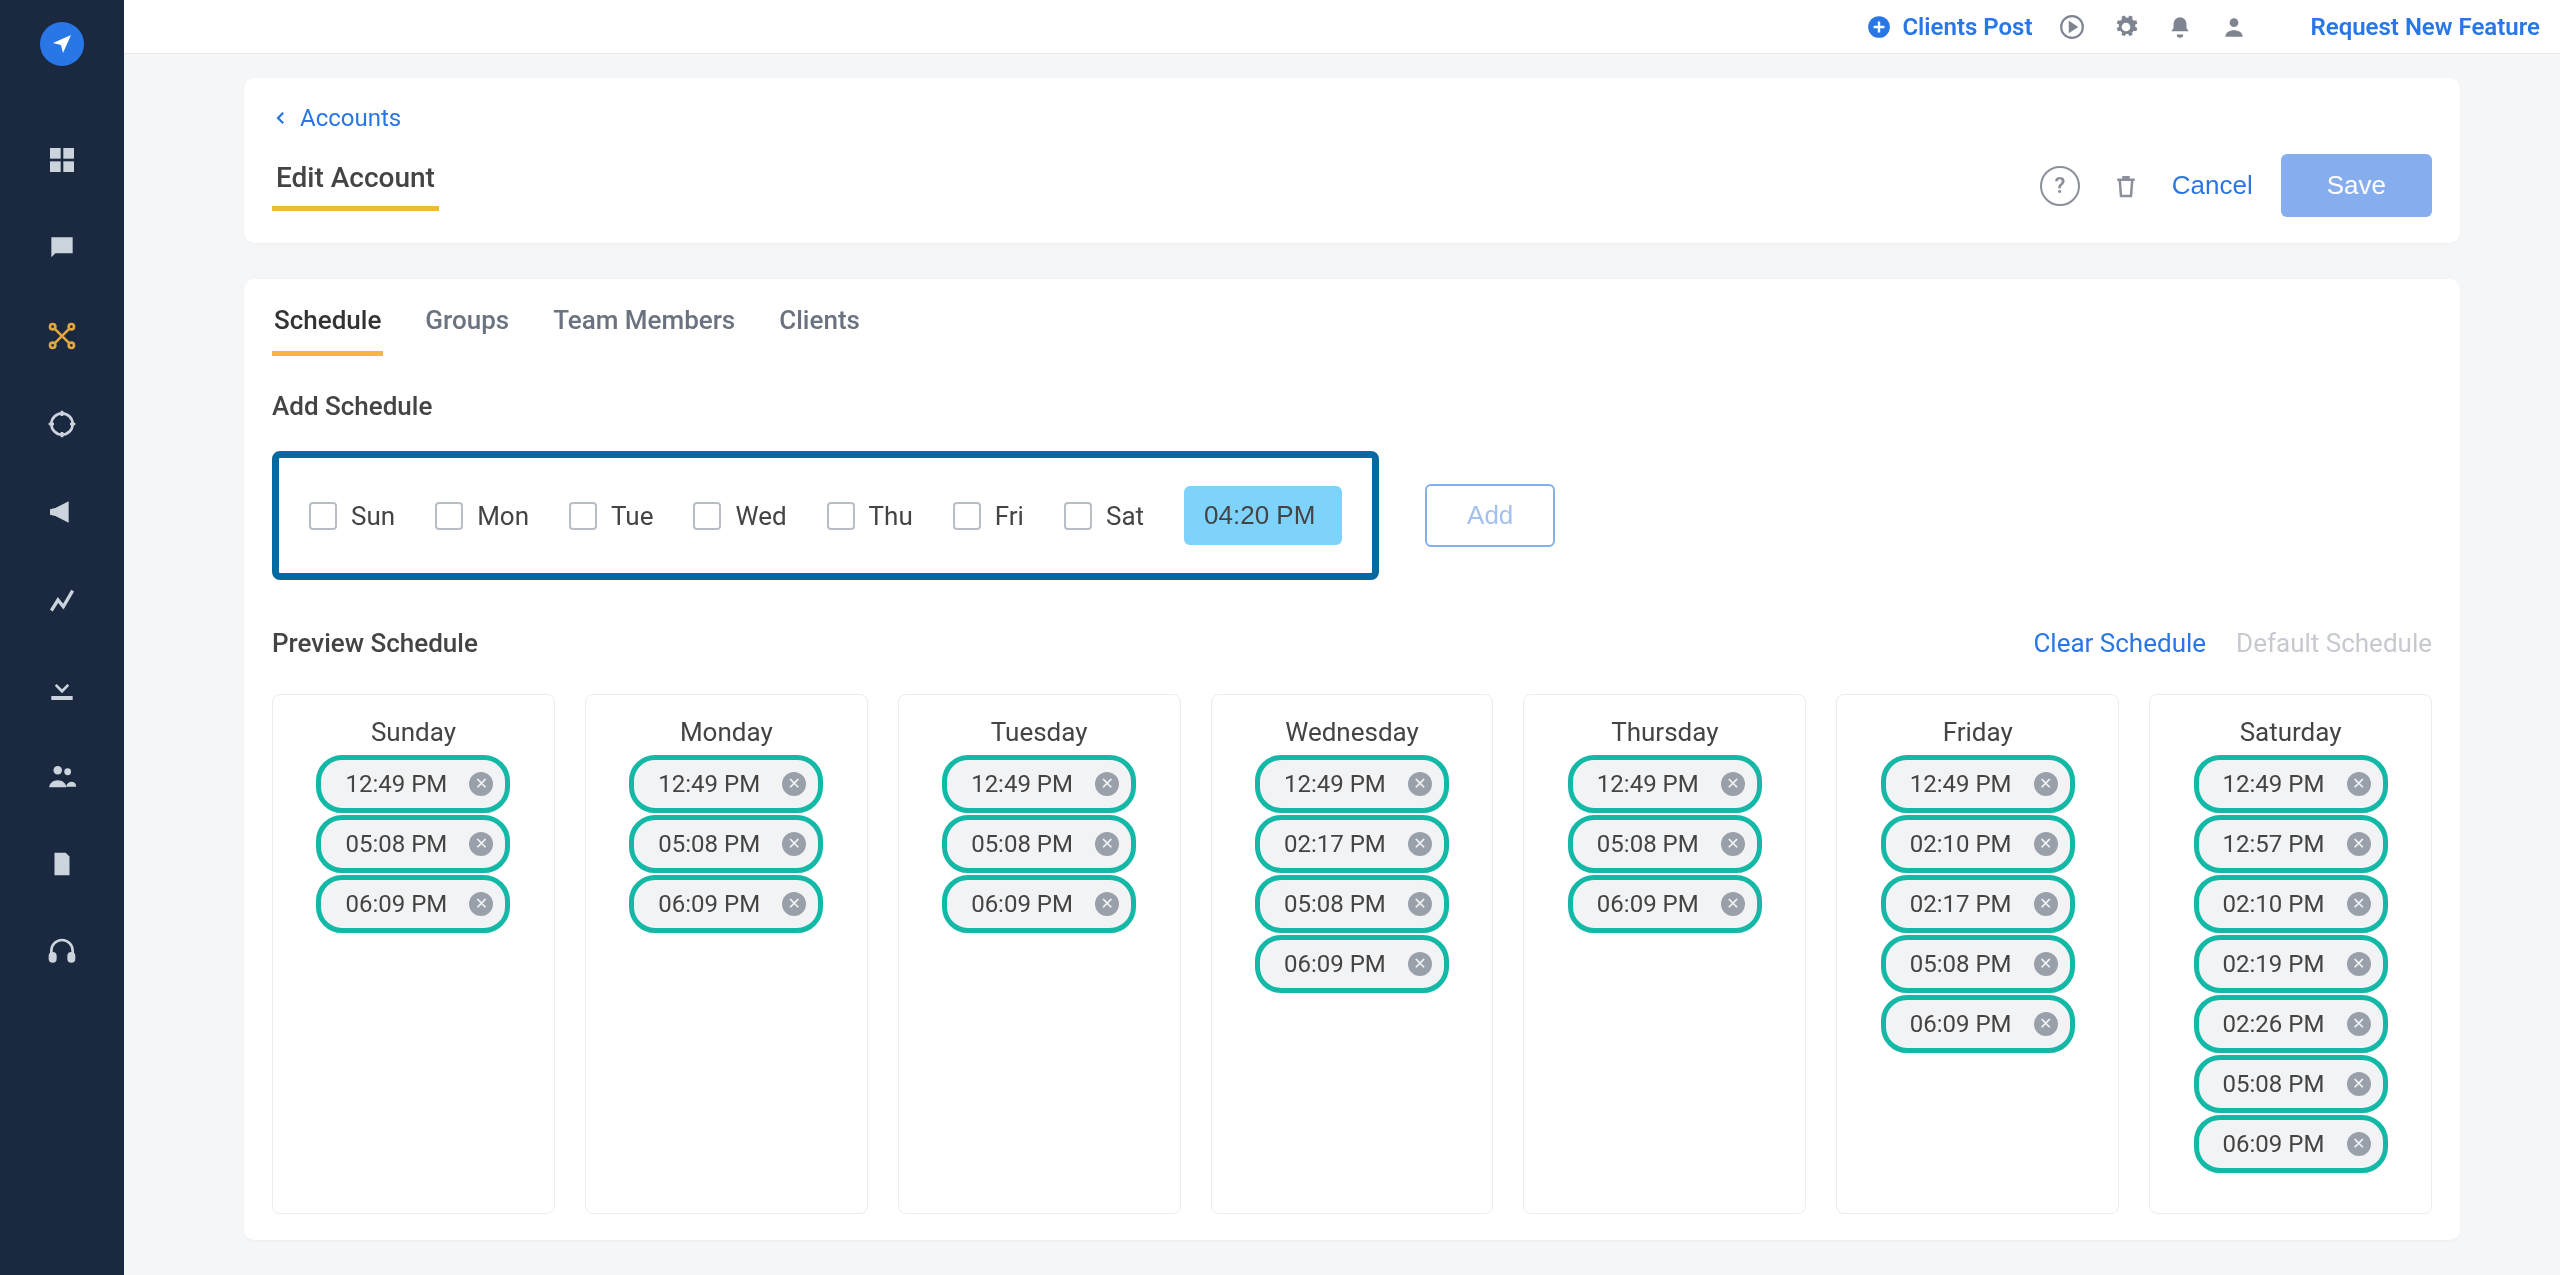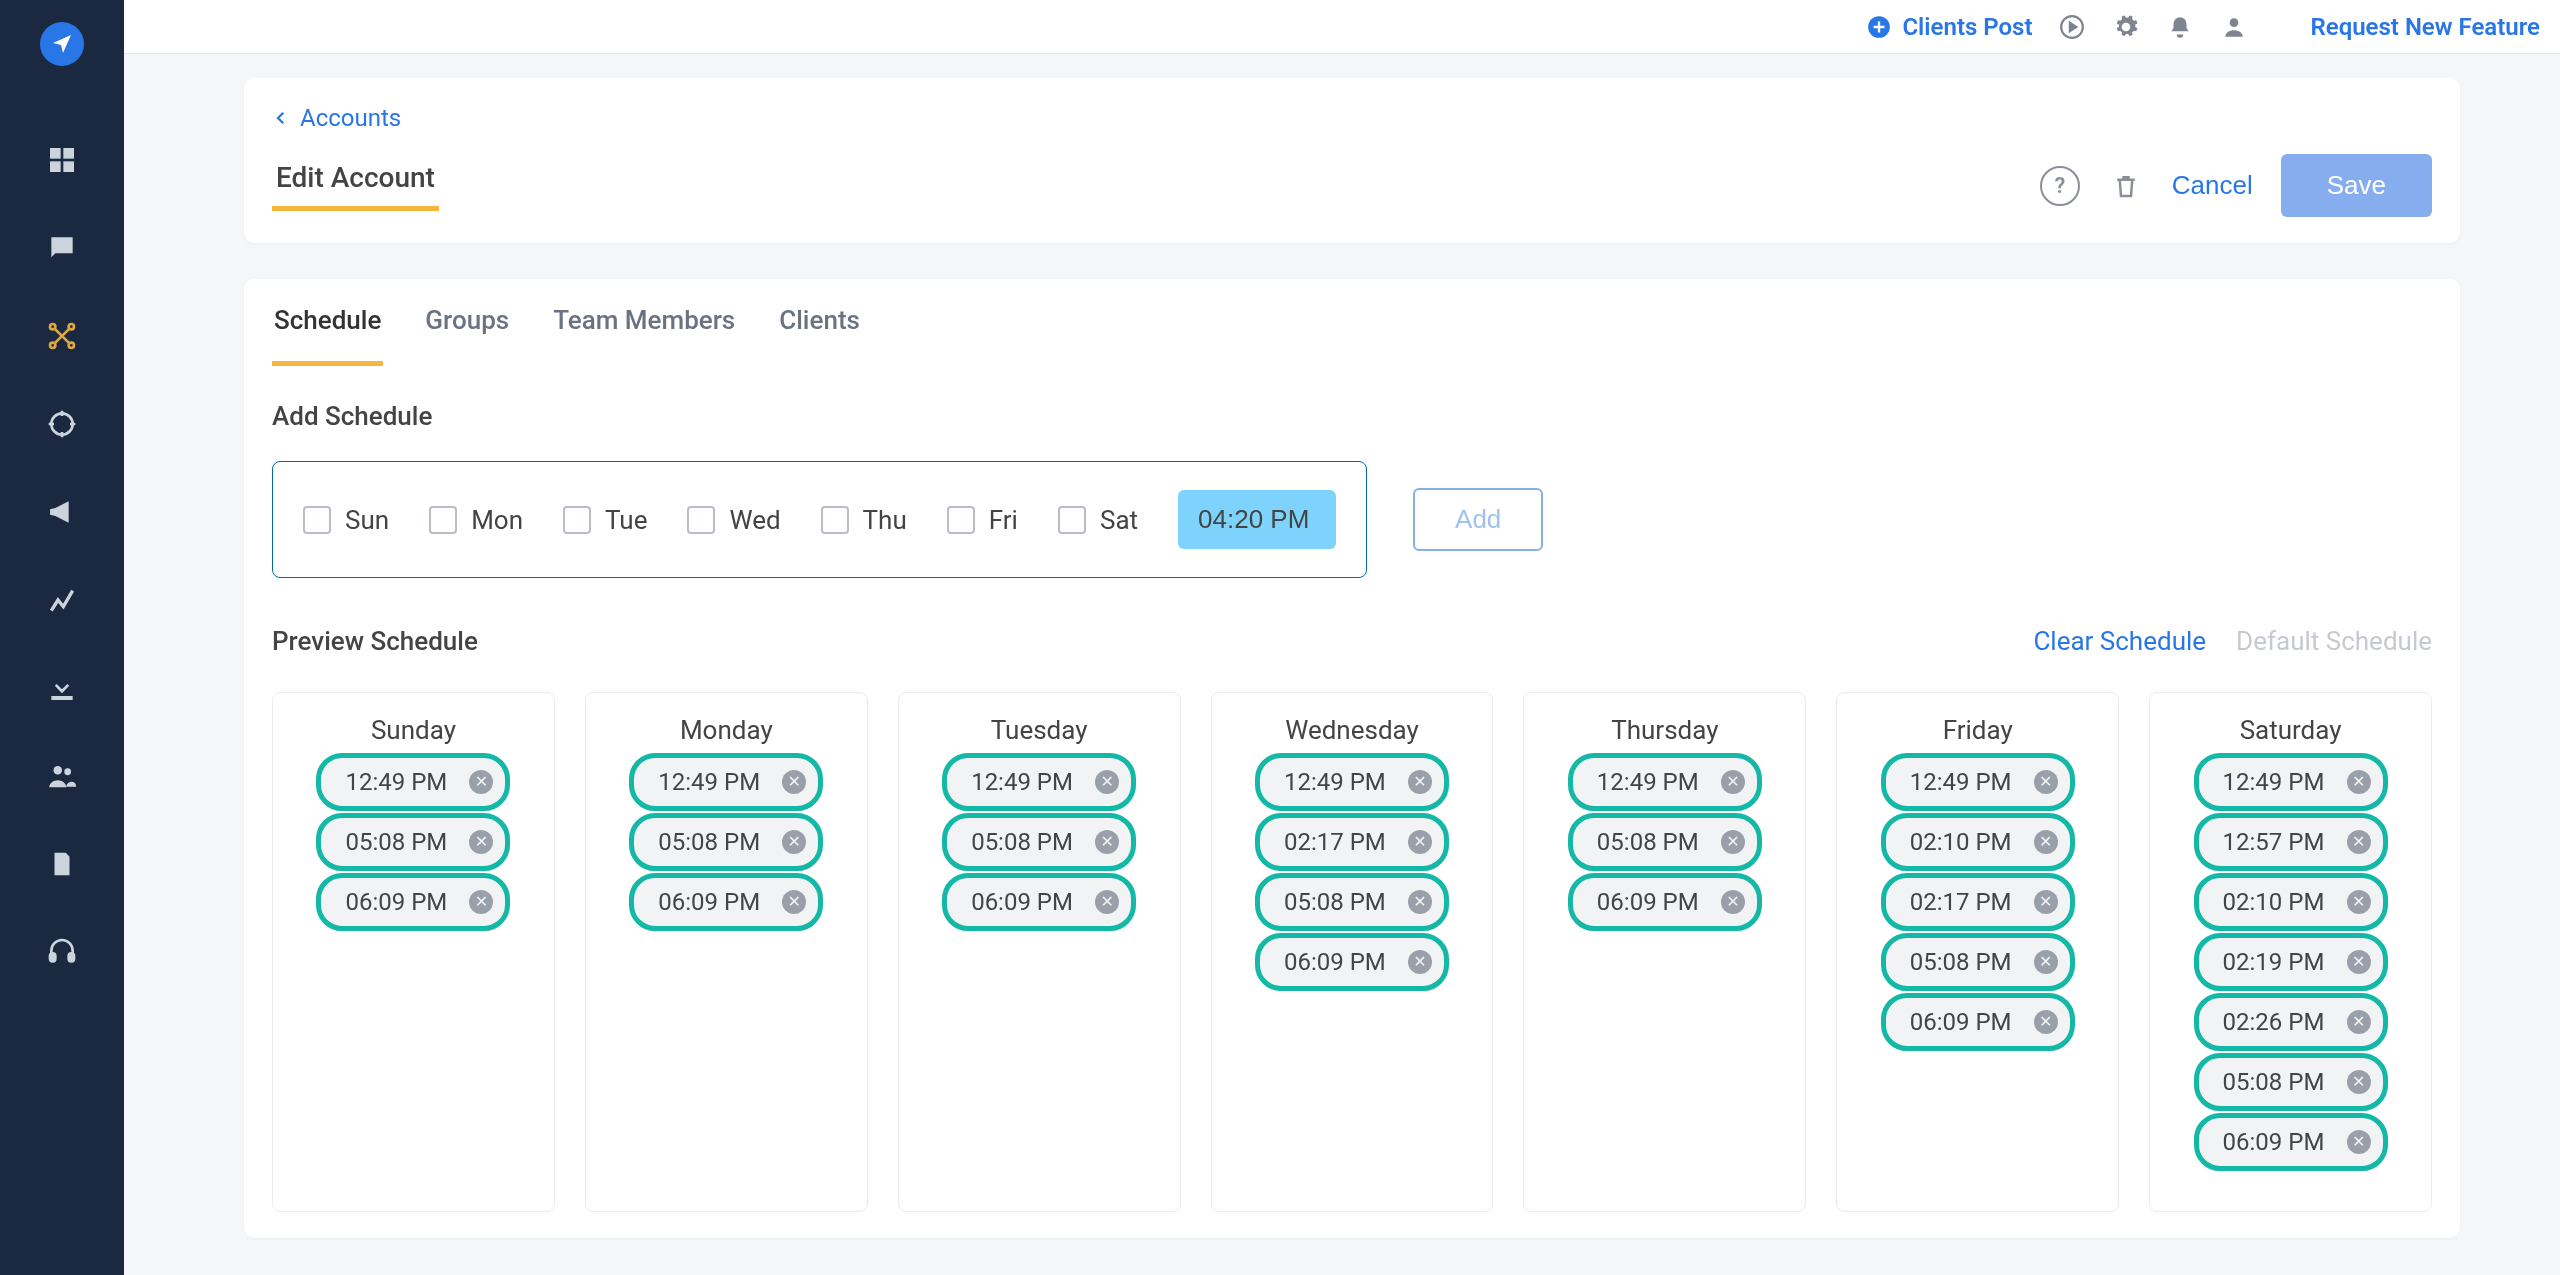--- a/index.html
+++ b/index.html
@@ -109,28 +109,28 @@
   }
   .save-btn {
     background: #86aeee; color: #fff; font-size: 26px; font-weight: 500;
     border: none; border-radius: 6px; padding: 16px 46px; cursor: pointer;
   }
   .tabs-row {
     display: flex; gap: 40px; border-bottom: 1px solid transparent;
     margin-bottom: 34px;
   }
   .tab {
-    font-size: 26px; color: #6b7280; padding: 0 2px 26px 2px;
+    font-size: 26px; color: #6b7280; padding: 0 2px 16px 2px;
     cursor: pointer; font-weight: 500;
   }
   .tab.active { color: #333; border-bottom: 5px solid #f4b63f; }
   .section-title { font-size: 26px; color: #444; font-weight: 500; margin-bottom: 30px; }
   .add-row { display: flex; align-items: center; gap: 46px; margin-bottom: 48px; }
   .day-box {
-    border: 1px solid #0369a1; border-radius: 8px;
+    border: 7px solid #0369a1; border-radius: 8px;
     padding: 28px 30px; display: flex; align-items: center; gap: 40px;
   }
   .day-check { display: flex; align-items: center; gap: 14px; font-size: 26px; color: #444; cursor: pointer; }
   .chk {
     width: 28px; height: 28px; border: 2px solid #b8bdc6; border-radius: 4px;
     display: inline-block;
   }
   .time-input {
     background: #7dd3fc; border: none; border-radius: 6px;
     padding: 14px 20px; font-size: 26px; color: #444; width: 158px;

